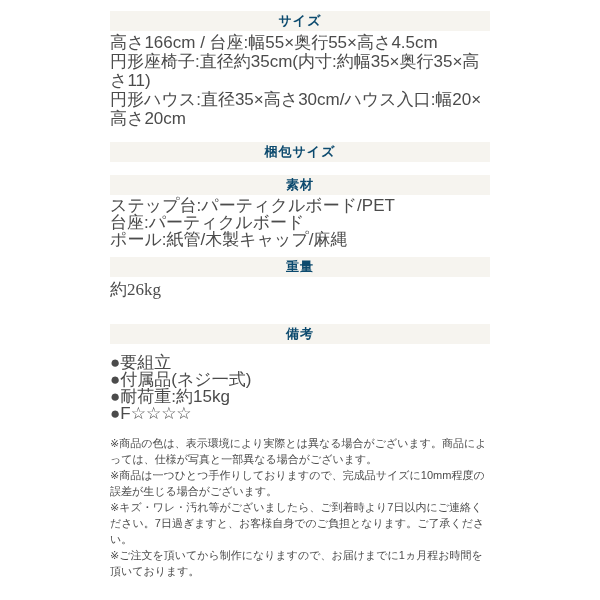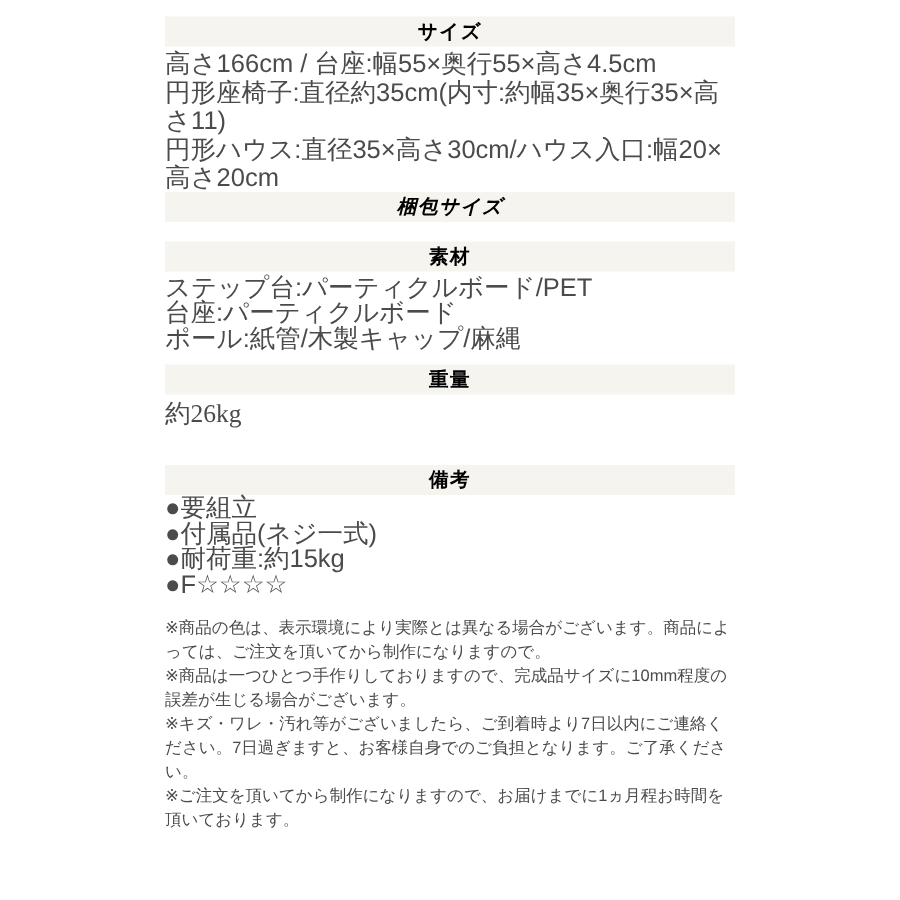--- a/index.html
+++ b/index.html
@@ -19,35 +19,35 @@
   }
   .section-bar {
     background: #f6f4ef;
     height: 20px;
     display: flex;
     align-items: center;
     justify-content: center;
     font-size: 13px;
     font-weight: bold;
     letter-spacing: 1px;
-    color: #000000;
+    color: #0c4a6e;
   }
   .text-block { font-size: 17px; }
   .text-block p { margin: 0; }
 
   .size-lines    { margin-top: 2px;  line-height: 19px; }
   .size-note     { margin-top: 8px;  line-height: 19px; font-size: 12px; }
-  .bar-packing   { margin-top: 0; font-style: italic; }
+  .bar-packing   { margin-top: 14px; }
   .packing-lines { margin-top: 3px;  line-height: 19px; }
   .bar-material  { margin-top: 13px; }
   .material-lines{ margin-top: 2px;  line-height: 17px; }
   .bar-weight    { margin-top: 9px; }
   .weight-lines  { margin-top: 4px;  line-height: 17px; font-family: Liberation Serif, serif; }
   .bar-remarks   { margin-top: 26px; }
-  .remark-bullets{ margin-top: 0;  line-height: 17px; }
+  .remark-bullets{ margin-top: 10px;  line-height: 17px; }
   .remark-notes  { margin-top: 13px; line-height: 16px; font-size: 11px; }
 </style>
 </head>
 <body>
 
 <div class="spec-panel">
 
   <div class="section-bar bar-size">
     <span>サイズ</span>
   </div>
@@ -80,19 +80,19 @@
   <div class="section-bar bar-remarks">
     <span>備考</span>
   </div>
   <div class="text-block remark-bullets">
     <p>●要組立</p>
     <p>●付属品(ネジ一式)</p>
     <p>●耐荷重:約15kg</p>
     <p>●F☆☆☆☆</p>
   </div>
   <div class="text-block remark-notes">
-    <p>※商品の色は、表示環境により実際とは異なる場合がございます。商品によっては、ご注文を頂いてから制作になりますので。</p>
+    <p>※商品の色は、表示環境により実際とは異なる場合がございます。商品によっては、仕様が写真と一部異なる場合がございます。</p>
     <p>※商品は一つひとつ手作りしておりますので、完成品サイズに10mm程度の誤差が生じる場合がございます。</p>
     <p>※キズ・ワレ・汚れ等がございましたら、ご到着時より7日以内にご連絡ください。7日過ぎますと、お客様自身でのご負担となります。ご了承ください。</p>
     <p>※ご注文を頂いてから制作になりますので、お届けまでに1ヵ月程お時間を頂いております。</p>
   </div>
 
 </div>
 
 </body></html>

